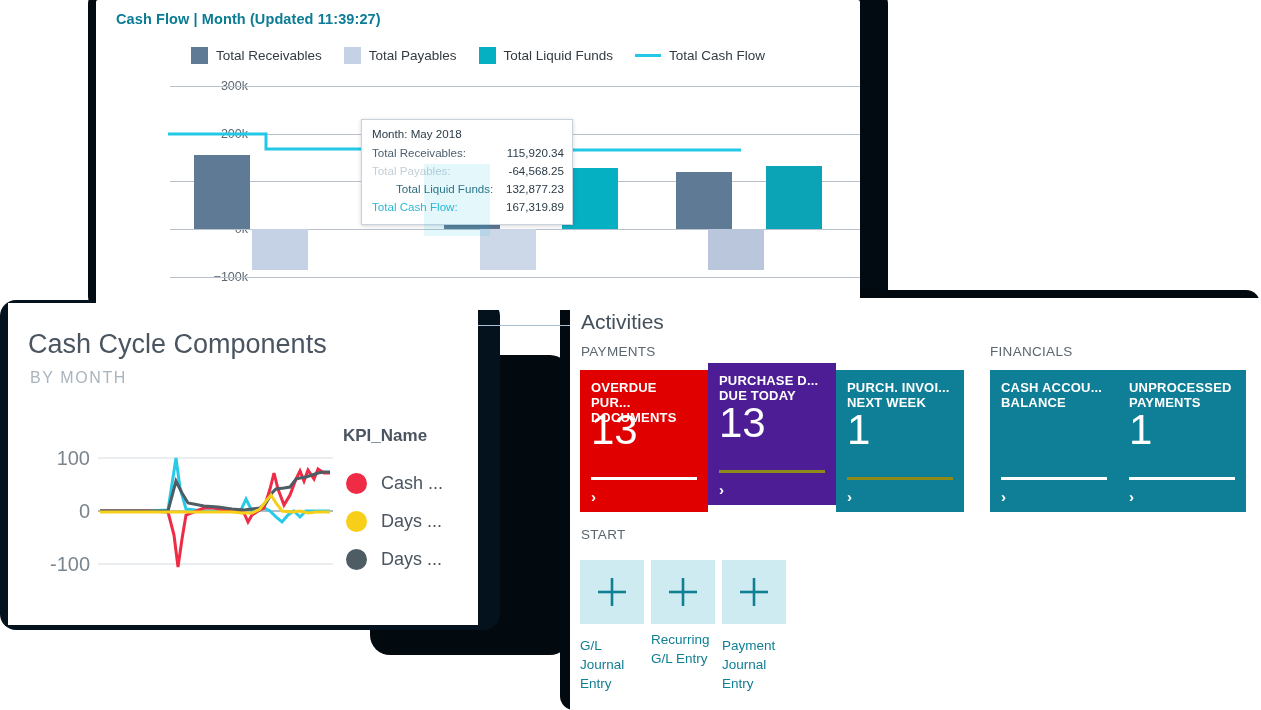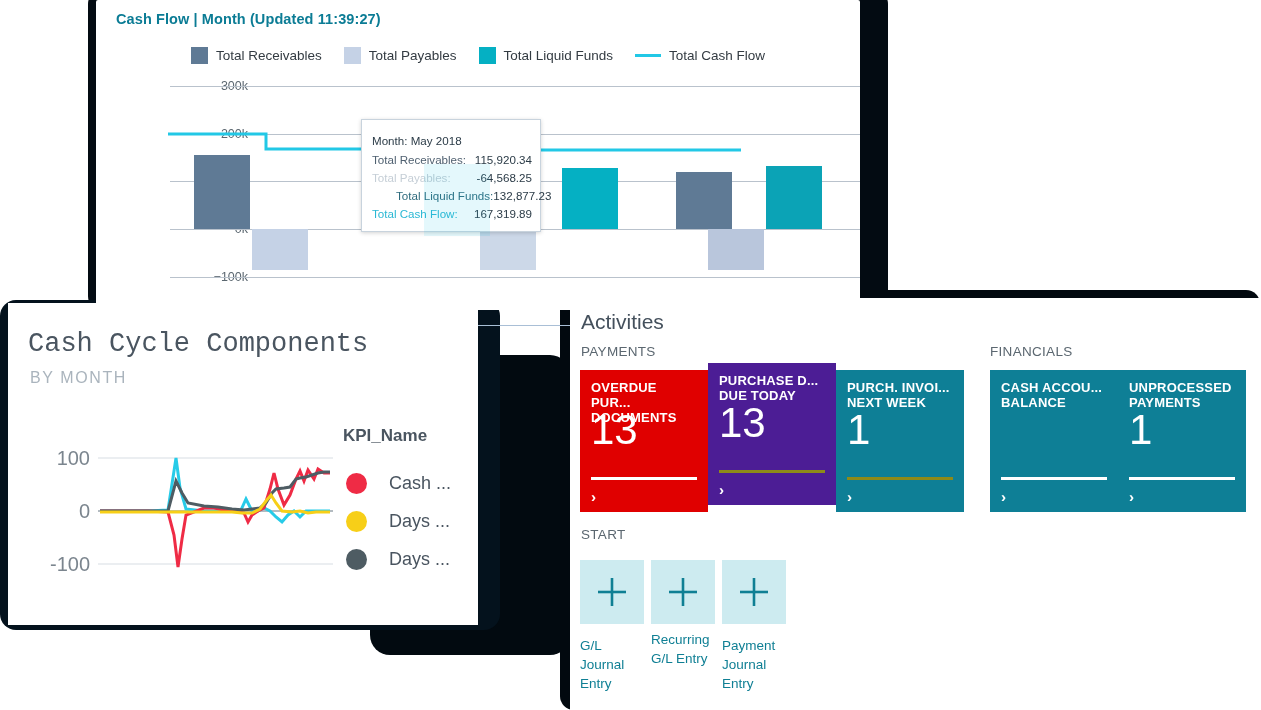--- a/index.html
+++ b/index.html
@@ -54,24 +54,24 @@
   .ytick {
     position: absolute; right: 0; width: 70px; text-align: right;
     font-size: 12.5px; color: #5b6770; transform: translateY(-50%);
   }
 
   .bar { position: absolute; }
   #cashflow-line-svg { position: absolute; left: 0; top: 0; }
 
   
   #cf-tooltip {
-    position: absolute; left: 265px; top: 119px; width: 180px;
+    position: absolute; left: 265px; top: 119px; width: 212px;
     background: #ffffff; border: 1px solid #c8d3dd;
     box-shadow: 0 1px 4px rgba(0,0,0,.18);
-    padding: 14px 8px 8px 10px; font-size: 11.6px; z-index: 30;
+    padding: 7px 8px 8px 10px; font-size: 11.6px; z-index: 30;
   }
   #cf-tooltip .tt-month { color: #2b3b47; margin-bottom: 4px; }
   .tt-row { display: flex; justify-content: space-between; line-height: 18px; }
   .tt-key { white-space: nowrap; }
   .tt-val { color: #2b3b47; white-space: nowrap; }
   .tt-rec .tt-key { color: #4f6070; }
   .tt-pay .tt-key { color: #c5ced6; }
   .tt-liq .tt-key { color: #2e6b7d; margin-left: 24px; }
   .tt-cf  .tt-key { color: #2bb8d4; }
   #tt-highlight {
@@ -79,32 +79,32 @@
     background: rgba(30,200,232,.12); pointer-events: none;
   }
 
   
   #cashcycle-panel {
     position: absolute; left: 8px; top: 303px; width: 470px; height: 322px;
     background: #ffffff;
   }
   #cc-title {
     position: absolute; left: 20px; top: 26px;
-    font-size: 27px; color: #4a5560; font-weight: normal; font-family: Liberation Mono, monospace;
+    font-size: 27px; color: #4a5560; font-weight: normal;
   }
   #cc-subtitle {
     position: absolute; left: 22px; top: 66px;
     font-size: 16px; color: #aab4bd; letter-spacing: 1.6px;
   }
   #cc-legend-title {
     position: absolute; left: 335px; top: 123px;
     font-size: 17px; font-weight: bold; color: #4a5560;
   }
   .cc-legend-item {
-    position: absolute; left: 338px; display: flex; align-items: center; gap: 22px;
+    position: absolute; left: 338px; display: flex; align-items: center; gap: 14px;
   }
   .cc-dot { width: 21px; height: 21px; border-radius: 50%; display: inline-block; }
   .cc-legend-label { font-size: 18px; color: #4a5560; }
   .cc-ytick {
     position: absolute; left: 10px; width: 72px; text-align: right;
     font-size: 20px; color: #7b858e; transform: translateY(-50%);
   }
 
   
   #activities-panel {

